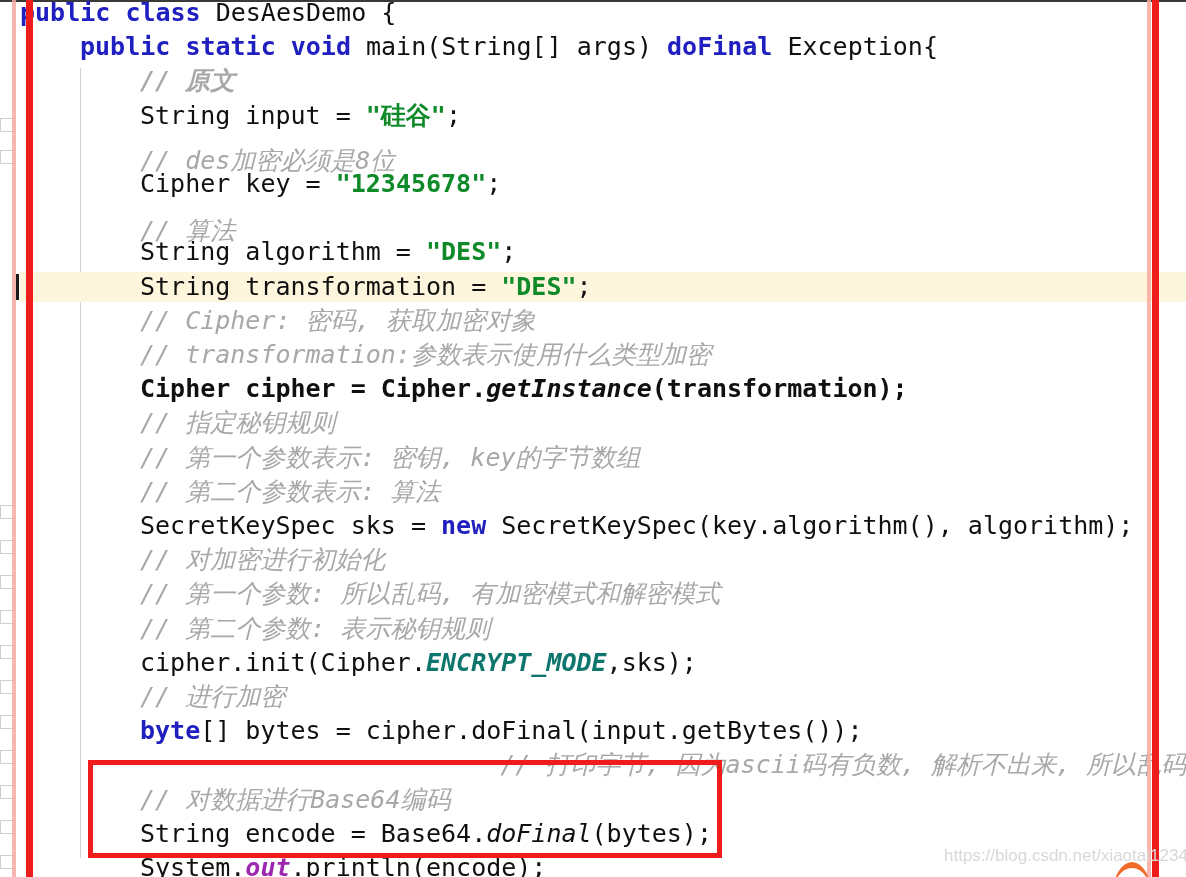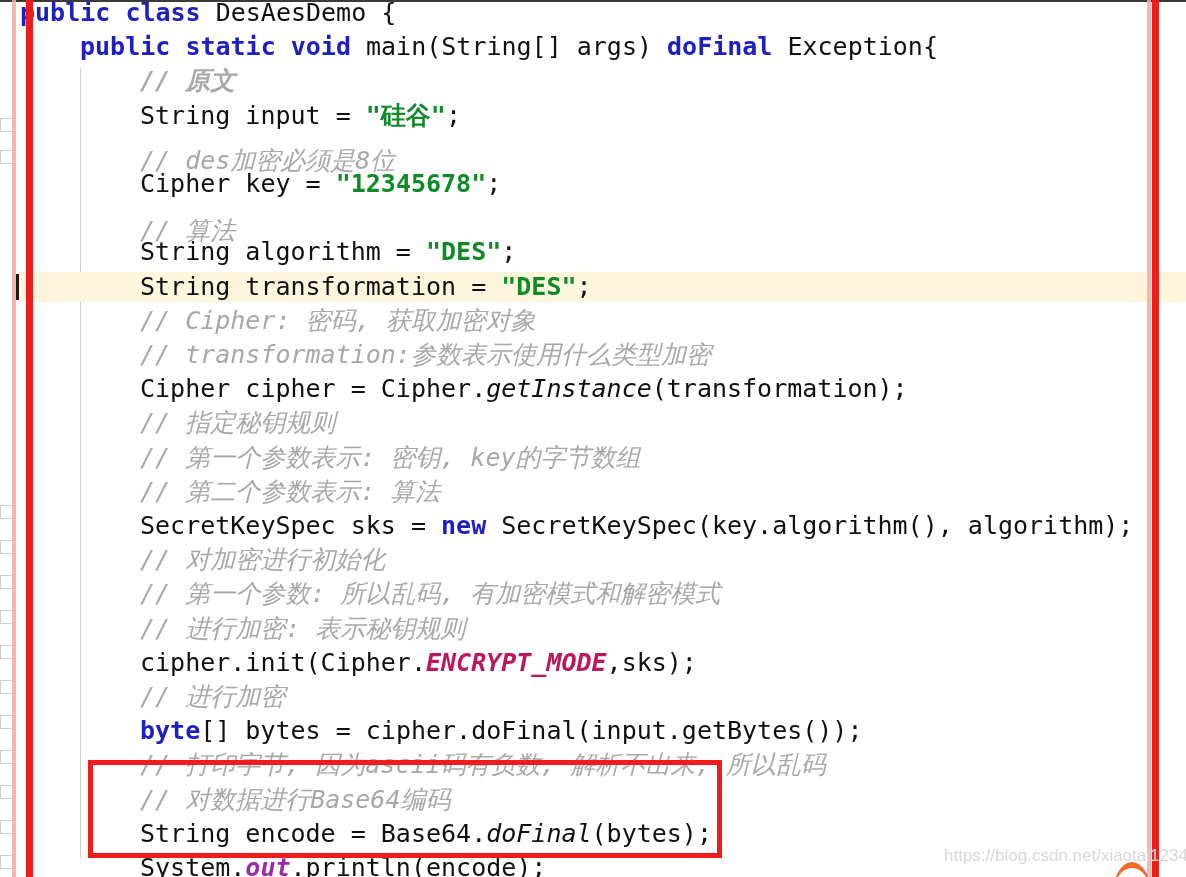--- a/index.html
+++ b/index.html
@@ -103,21 +103,21 @@
     color: #101010;
     letter-spacing: 0px;
   }
   .code-line .ind { display: inline-block; }
 
   
   .kw   { color: #2020c0; font-weight: bold; }
   .str  { color: #0f8a28; font-weight: bold; }
   .cmt  { color: #a8a8a8; font-style: italic; }
   .stat { color: #101010; font-style: italic; }
-  .const{ color: #be185d; font-weight: bold; font-style: italic; }
+  .const{ color: #0f766e; font-weight: bold; font-style: italic; }
   .field{ color: #9c27b0; font-weight: bold; font-style: italic; }
   .plain{ color: #101010; }
 
   
   .anno-box {
     position: absolute;
     left: 88px;
     top: 760px;
     width: 634px;
     height: 98px;
@@ -182,32 +182,32 @@
       <div class="code-line" style="top: 30.2px;"><span class="ind" style="width: 80px;"></span><span class="kw">public</span><span class="plain"> </span><span class="kw">static</span><span class="plain"> </span><span class="kw">void</span><span class="plain"> main(String[] args) </span><span class="kw">doFinal</span><span class="plain"> Exception{</span></div>
       <div class="code-line" style="top: 64.4px; font-weight: bold;"><span class="ind" style="width: 140px;"></span><span class="cmt">// 原文</span></div>
       <div class="code-line" style="top: 98.6px;"><span class="ind" style="width: 140px;"></span><span class="plain">String input = </span><span class="str">"硅谷"</span><span class="plain">;</span></div>
       <div class="code-line" style="top: 144px;"><span class="ind" style="width: 140px;"></span><span class="cmt">// des加密必须是8位</span></div>
       <div class="code-line" style="top: 167px;"><span class="ind" style="width: 140px;"></span><span class="plain">Cipher key = </span><span class="str">"12345678"</span><span class="plain">;</span></div>
       <div class="code-line" style="top: 214px;"><span class="ind" style="width: 140px;"></span><span class="cmt">// 算法</span></div>
       <div class="code-line" style="top: 235.4px;"><span class="ind" style="width: 140px;"></span><span class="plain">String algorithm = </span><span class="str">"DES"</span><span class="plain">;</span></div>
       <div class="code-line" style="top: 269.6px;"><span class="ind" style="width: 140px;"></span><span class="plain">String transformation = </span><span class="str">"DES"</span><span class="plain">;</span></div>
       <div class="code-line" style="top: 303.8px;"><span class="ind" style="width: 140px;"></span><span class="cmt">// Cipher: 密码, 获取加密对象</span></div>
       <div class="code-line" style="top: 338px;"><span class="ind" style="width: 140px;"></span><span class="cmt">// transformation:参数表示使用什么类型加密</span></div>
-      <div class="code-line" style="top: 372.2px;"><span class="ind" style="width: 140px;"></span><span class="plain">Cipher cipher = Cipher.</span><span class="stat">getInstance</span><span class="plain">(transformation);</span></div>
+      <div class="code-line" style="top: 372.2px; font-weight: bold;"><span class="ind" style="width: 140px;"></span><span class="plain">Cipher cipher = Cipher.</span><span class="stat">getInstance</span><span class="plain">(transformation);</span></div>
       <div class="code-line" style="top: 406.4px;"><span class="ind" style="width: 140px;"></span><span class="cmt">// 指定秘钥规则</span></div>
       <div class="code-line" style="top: 440.6px;"><span class="ind" style="width: 140px;"></span><span class="cmt">// 第一个参数表示: 密钥, key的字节数组</span></div>
       <div class="code-line" style="top: 474.8px;"><span class="ind" style="width: 140px;"></span><span class="cmt">// 第二个参数表示: 算法</span></div>
       <div class="code-line" style="top: 509px;"><span class="ind" style="width: 140px;"></span><span class="plain">SecretKeySpec sks = </span><span class="kw">new</span><span class="plain"> SecretKeySpec(key.algorithm(), algorithm);</span></div>
       <div class="code-line" style="top: 543.2px;"><span class="ind" style="width: 140px;"></span><span class="cmt">// 对加密进行初始化</span></div>
       <div class="code-line" style="top: 577.4px;"><span class="ind" style="width: 140px;"></span><span class="cmt">// 第一个参数: 所以乱码, 有加密模式和解密模式</span></div>
-      <div class="code-line" style="top: 611.6px;"><span class="ind" style="width: 140px;"></span><span class="cmt">// 进行加密: 表示秘钥规则</span></div>
+      <div class="code-line" style="top: 611.6px;"><span class="ind" style="width: 140px;"></span><span class="cmt">// 第二个参数: 表示秘钥规则</span></div>
       <div class="code-line" style="top: 645.8px;"><span class="ind" style="width: 140px;"></span><span class="plain">cipher.init(Cipher.</span><span class="const">ENCRYPT_MODE</span><span class="plain">,sks);</span></div>
       <div class="code-line" style="top: 680px;"><span class="ind" style="width: 140px;"></span><span class="cmt">// 进行加密</span></div>
       <div class="code-line" style="top: 714.2px;"><span class="ind" style="width: 140px;"></span><span class="kw">byte</span><span class="plain">[] bytes = cipher.doFinal(input.getBytes());</span></div>
-      <div class="code-line" style="top: 748.4px;"><span class="ind" style="width: 140px;"></span><span class="cmt">// 打印字节, 因为ascii码有负数, 解析不出来, 所以乱码</span></div>
+      <div class="code-line" style="top: 748.4px; text-align: right;"><span class="ind" style="width: 140px;"></span><span class="cmt">// 打印字节, 因为ascii码有负数, 解析不出来, 所以乱码</span></div>
       <div class="code-line" style="top: 782.6px;"><span class="ind" style="width: 140px;"></span><span class="cmt">// 对数据进行Base64编码</span></div>
       <div class="code-line" style="top: 816.8px;"><span class="ind" style="width: 140px;"></span><span class="plain">String encode = Base64.</span><span class="stat">doFinal</span><span class="plain">(bytes);</span></div>
       <div class="code-line" style="top: 851px;"><span class="ind" style="width: 140px;"></span><span class="plain">System.</span><span class="field">out</span><span class="plain">.println(encode);</span></div>
     </div>
 
   <div class="edge-line-soft left"></div>
   <div class="edge-line left"></div>
   <div class="edge-line-soft right"></div>
   <div class="edge-line right"></div>
 

